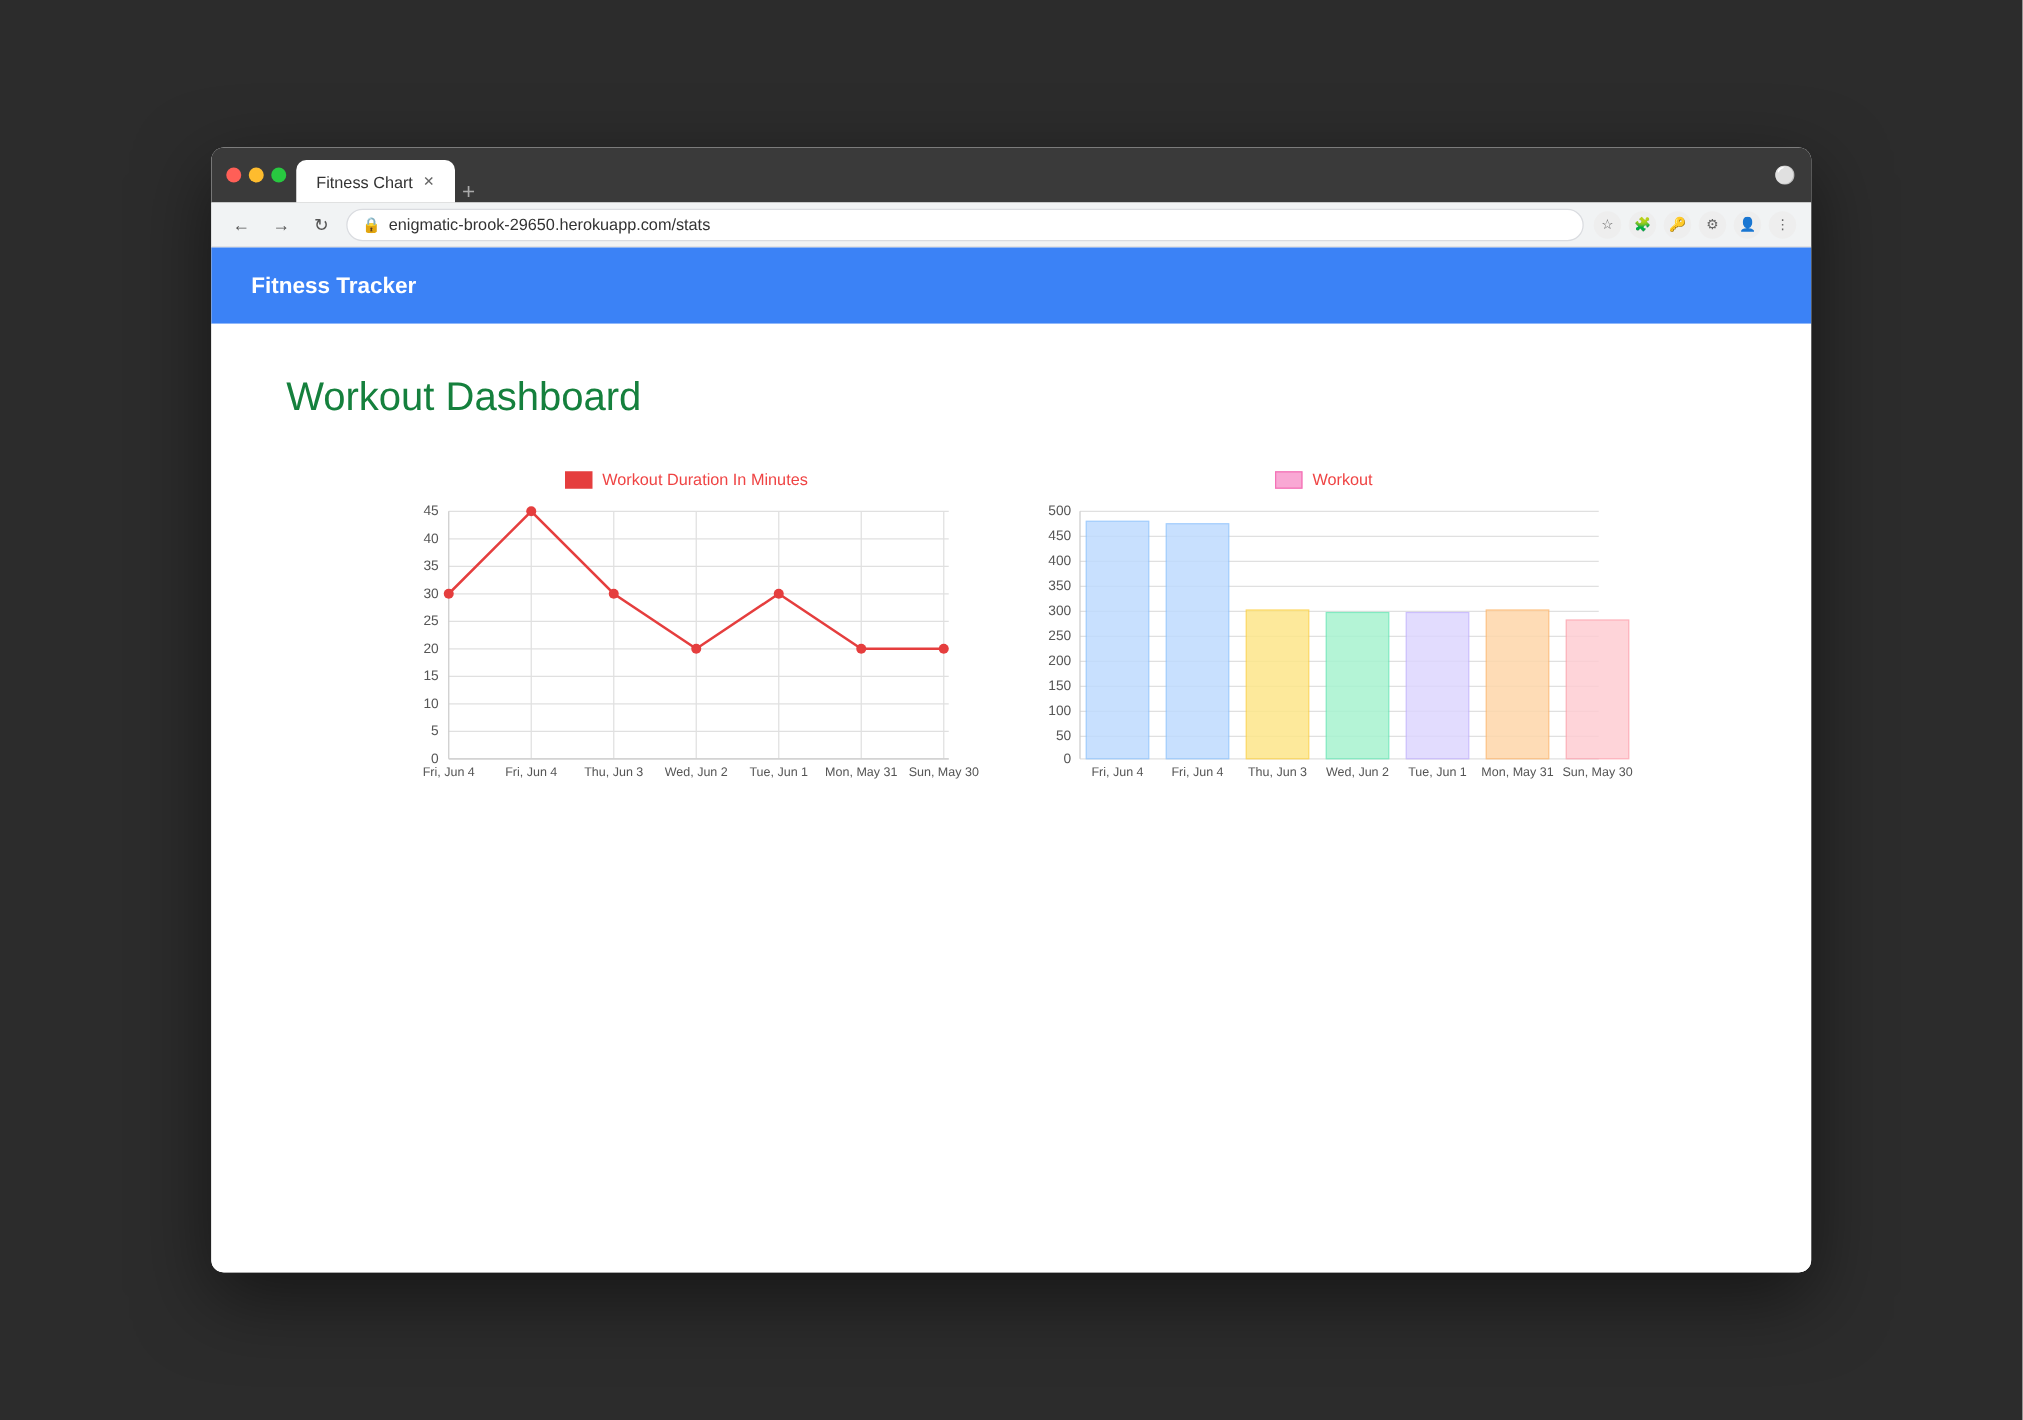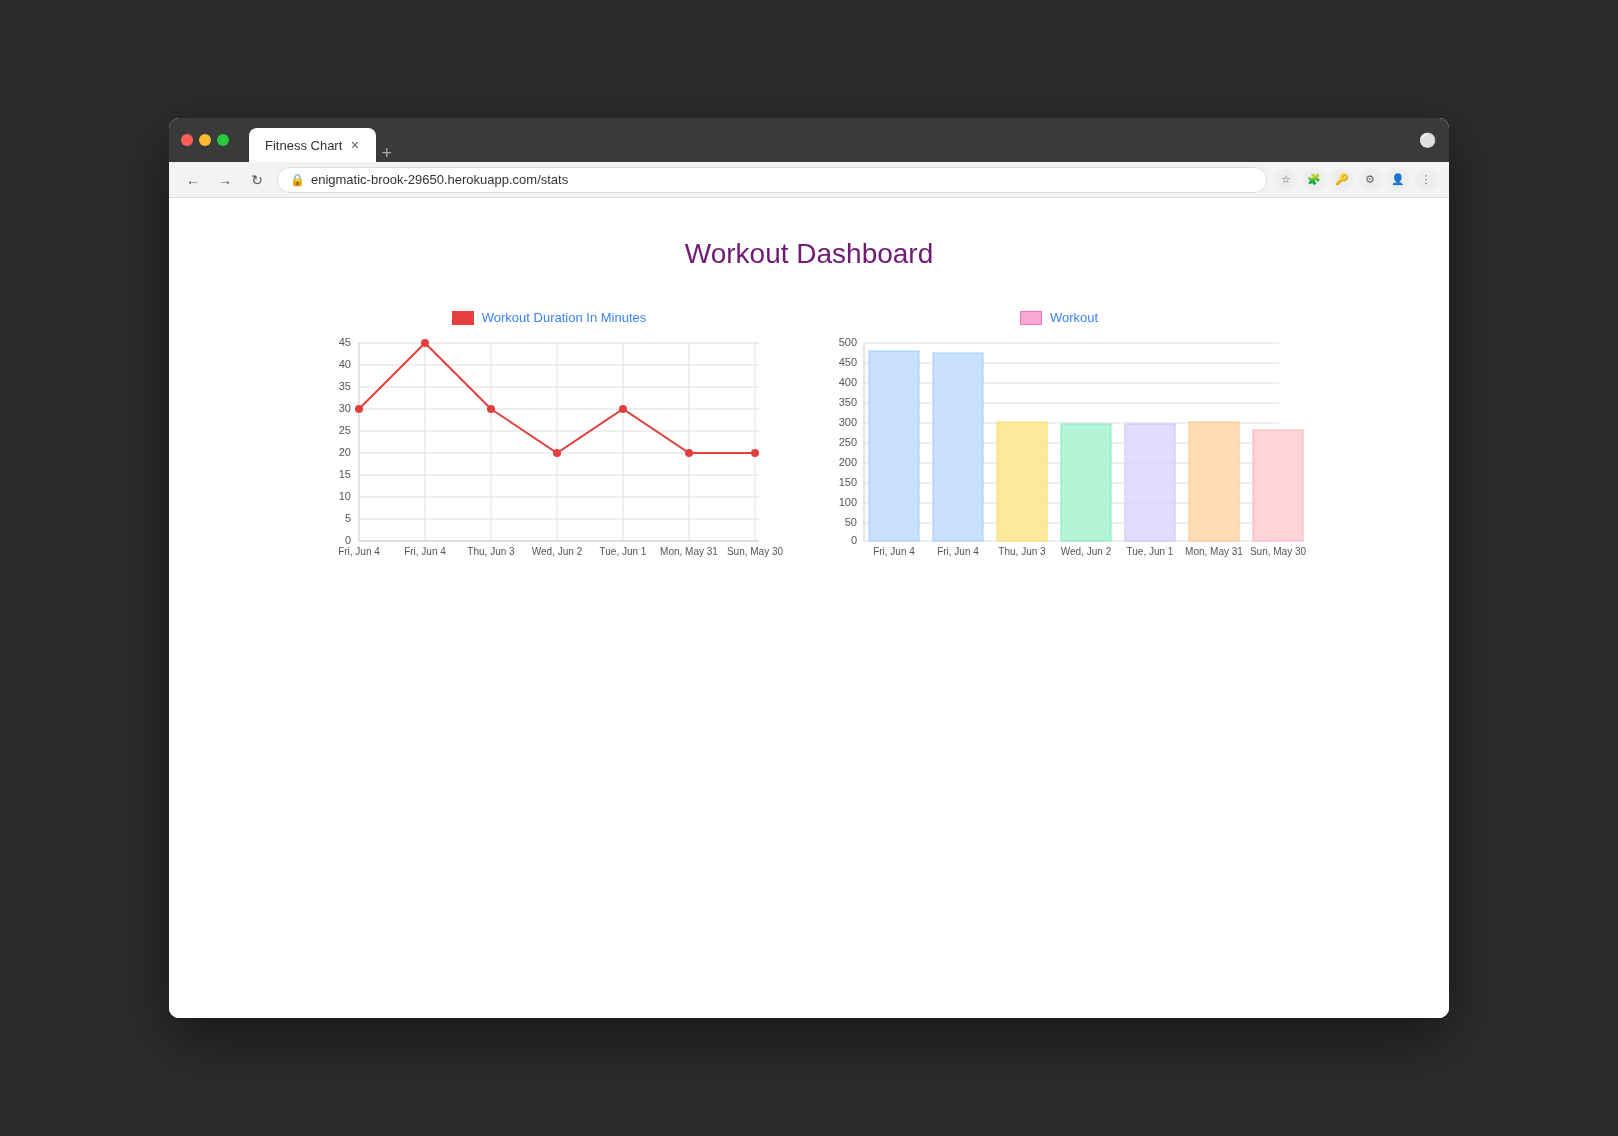--- a/index.html
+++ b/index.html
@@ -43,21 +43,20 @@
       height: 12px;
       border-radius: 50%;
     }
     .tl-red { background: #ff5f57; }
     .tl-yellow { background: #febc2e; }
     .tl-green { background: #28c840; }
 
     .tabs-area {
       display: flex;
       align-items: flex-end;
-      margin-left: 12px;
       height: 100%;
     }
     .tab {
       background: #fff;
       border-radius: 8px 8px 0 0;
       padding: 6px 16px;
       font-size: 13px;
       color: #333;
       display: flex;
       align-items: center;
@@ -144,24 +143,24 @@
       font-weight: 600;
     }
 
     
     .main-content {
       flex: 1;
       background: #fff;
       padding: 40px 60px;
     }
     .dashboard-title {
-      text-align: center;
-      font-size: 28px;
+      text-align: left;
+      font-size: 32px;
       font-weight: 400;
-      color: #701a75;
+      color: #15803d;
       margin-bottom: 40px;
     }
 
     .charts-row {
       display: flex;
       gap: 40px;
       justify-content: center;
       align-items: flex-start;
     }
 
@@ -171,21 +170,21 @@
       flex-direction: column;
       align-items: center;
     }
 
     .chart-legend {
       display: flex;
       align-items: center;
       gap: 8px;
       margin-bottom: 8px;
       font-size: 13px;
-      color: #3b82f6;
+      color: #ef4444;
     }
     .legend-box-red {
       width: 22px;
       height: 14px;
       background: #e53e3e;
     }
     .legend-box-pink {
       width: 22px;
       height: 14px;
       background: #f9a8d4;
@@ -253,20 +252,23 @@
     <div class="address-right">
       <div class="ext-icon">☆</div>
       <div class="ext-icon">🧩</div>
       <div class="ext-icon">🔑</div>
       <div class="ext-icon">⚙</div>
       <div class="ext-icon">👤</div>
       <div class="ext-icon">⋮</div>
     </div>
   </div>
 
+  <div class="app-header">
+    <span class="app-title">Fitness Tracker</span>
+  </div>
 
   <div class="main-content">
     <h1 class="dashboard-title">Workout Dashboard</h1>
 
     <div class="charts-row">
 
       <div class="chart-container">
         <div class="chart-legend">
           <div class="legend-box-red"></div>
           <span>Workout Duration In Minutes</span>

